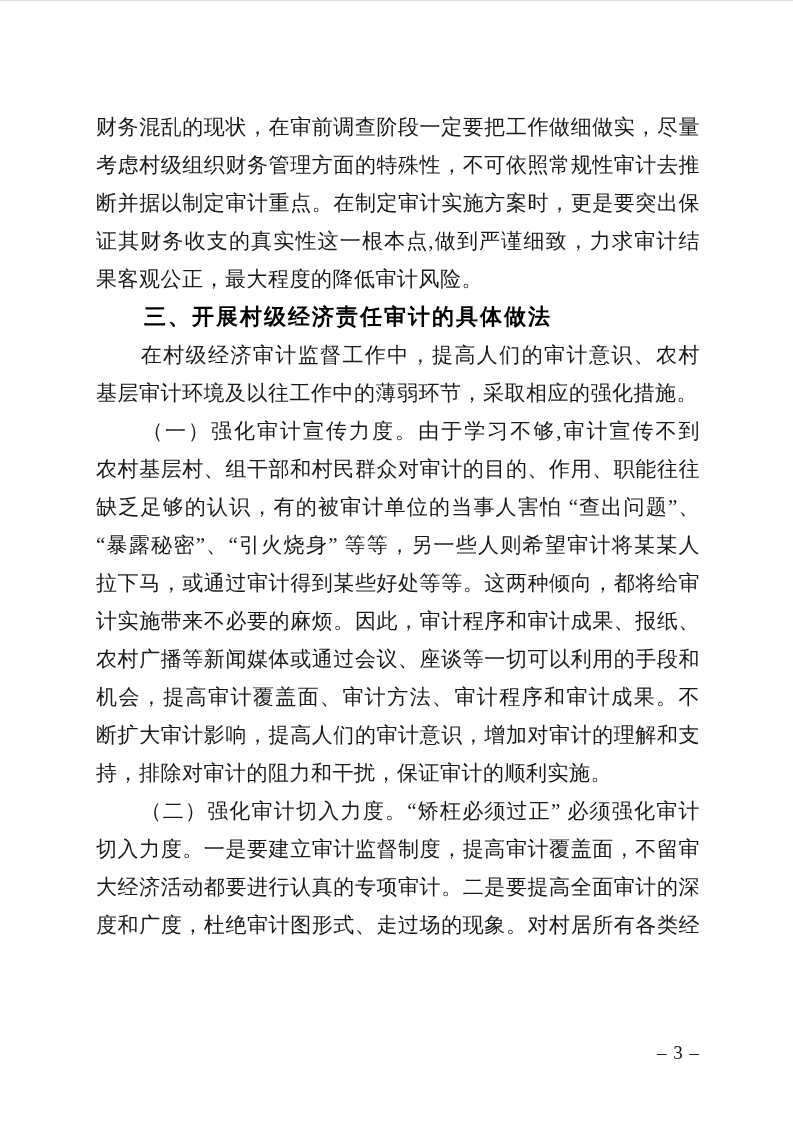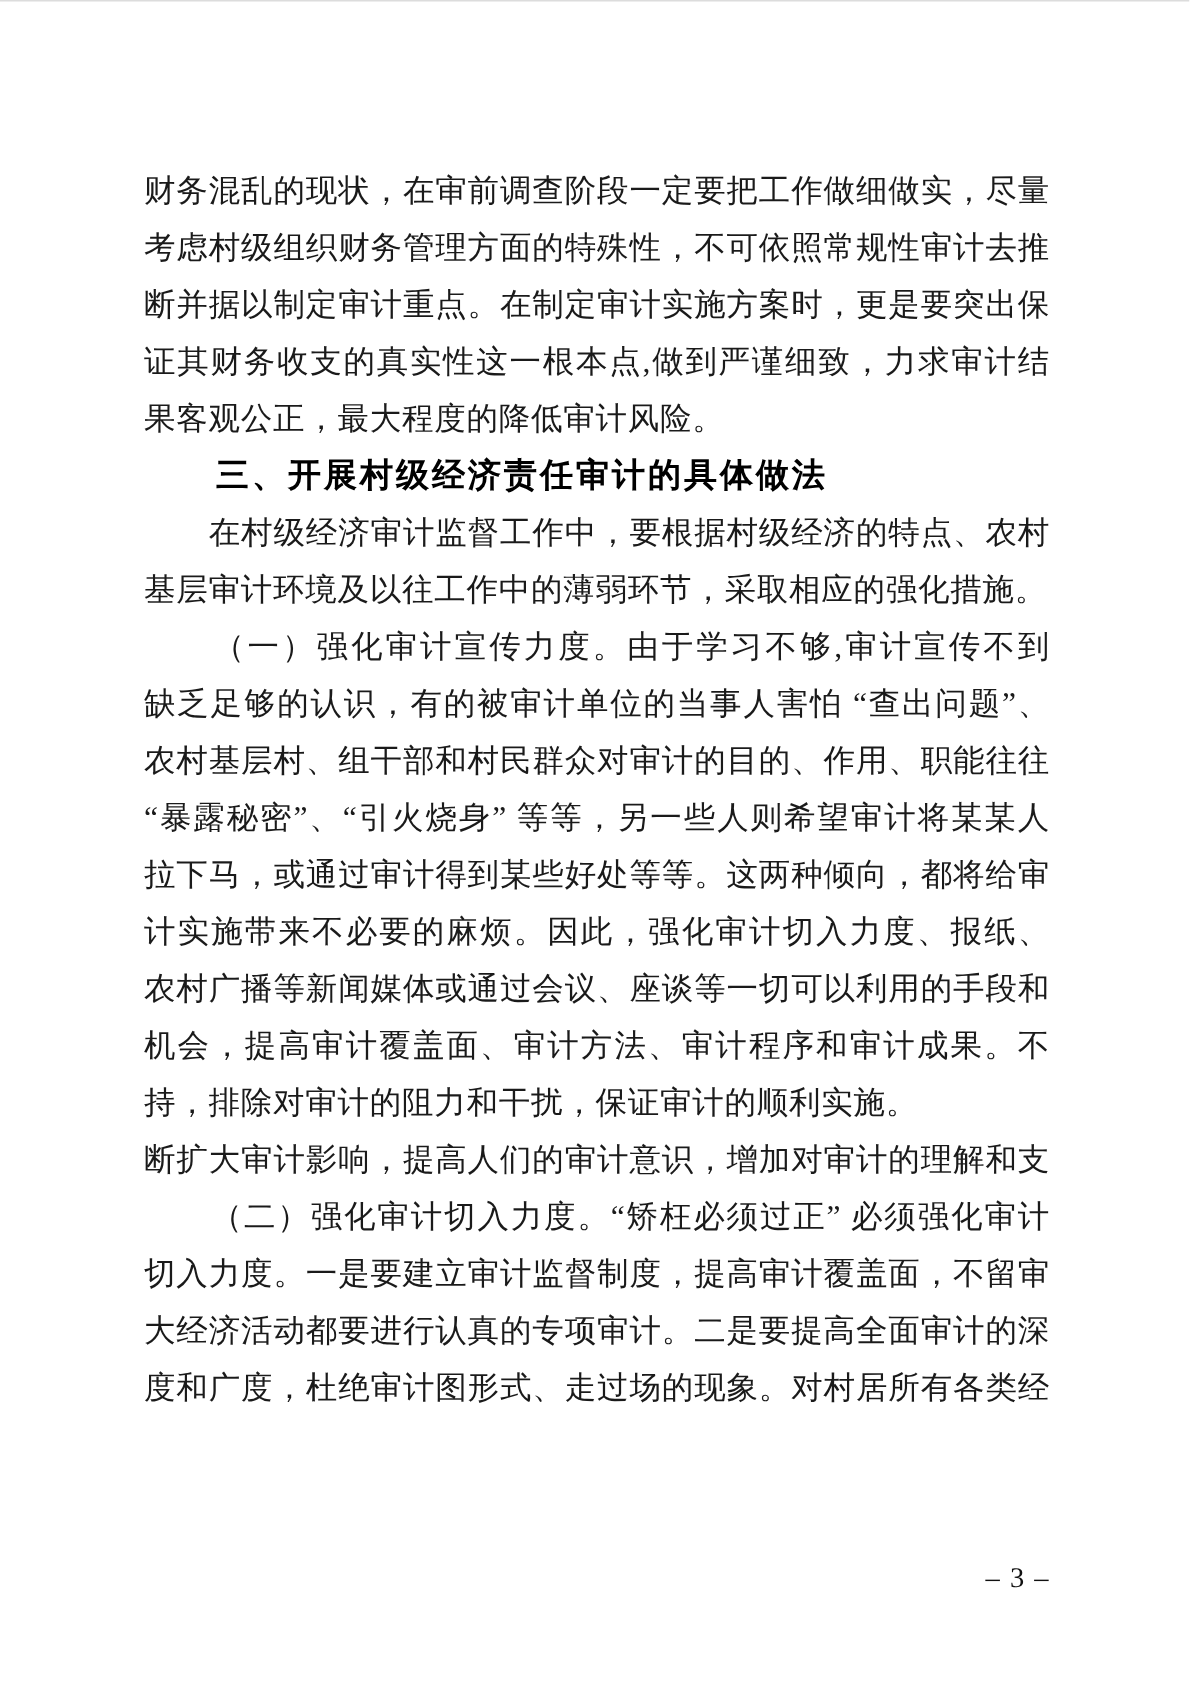--- a/index.html
+++ b/index.html
@@ -41,30 +41,30 @@
 </head>
 <body>
 
 <div class="page">
   <div class="ln jl">财务混乱的现状，在审前调查阶段一定要把工作做细做实，尽量</div>
   <div class="ln jl">考虑村级组织财务管理方面的特殊性，不可依照常规性审计去推</div>
   <div class="ln jl">断并据以制定审计重点。在制定审计实施方案时，更是要突出保</div>
   <div class="ln jl">证其财务收支的真实性这一根本点,做到严谨细致，力求审计结</div>
   <div class="ln pe">果客观公正，最大程度的降低审计风险。</div>
   <div class="ln hd">　　三、开展村级经济责任审计的具体做法</div>
-  <div class="ln jl">　　在村级经济审计监督工作中，要根据村级经济的特点、农村</div>
+  <div class="ln jl">　　在村级经济审计监督工作中，提高人们的审计意识、农村</div>
   <div class="ln pe">基层审计环境及以往工作中的薄弱环节，采取相应的强化措施。</div>
   <div class="ln jl">　　（一）强化审计宣传力度。由于学习不够,审计宣传不到位，</div>
+  <div class="ln jl">农村基层村、组干部和村民群众对审计的目的、作用、职能往往</div>
   <div class="ln jl">缺乏足够的认识，有的被审计单位的当事人害怕 “查出问题”、</div>
-  <div class="ln jl">农村基层村、组干部和村民群众对审计的目的、作用、职能往往</div>
   <div class="ln jl">“暴露秘密”、“引火烧身” 等等，另一些人则希望审计将某某人</div>
   <div class="ln jl">拉下马，或通过审计得到某些好处等等。这两种倾向，都将给审</div>
-  <div class="ln jl">计实施带来不必要的麻烦。因此，强化审计切入力度、报纸、</div>
+  <div class="ln jl">计实施带来不必要的麻烦。因此，审计程序和审计成果、报纸、</div>
   <div class="ln jl">农村广播等新闻媒体或通过会议、座谈等一切可以利用的手段和</div>
   <div class="ln jl">机会，提高审计覆盖面、审计方法、审计程序和审计成果。不</div>
+  <div class="ln jl">断扩大审计影响，提高人们的审计意识，增加对审计的理解和支</div>
   <div class="ln pe">持，排除对审计的阻力和干扰，保证审计的顺利实施。</div>
-  <div class="ln jl">断扩大审计影响，提高人们的审计意识，增加对审计的理解和支</div>
   <div class="ln jl">　　（二）强化审计切入力度。“矫枉必须过正” 必须强化审计</div>
   <div class="ln jl">切入力度。一是要建立审计监督制度，提高审计覆盖面，不留审</div>
   <div class="ln jl">大经济活动都要进行认真的专项审计。二是要提高全面审计的深</div>
   <div class="ln jl">度和广度，杜绝审计图形式、走过场的现象。对村居所有各类经</div>
   <div class="page-number">– 3 –</div>
 </div>
 
 </body></html>

